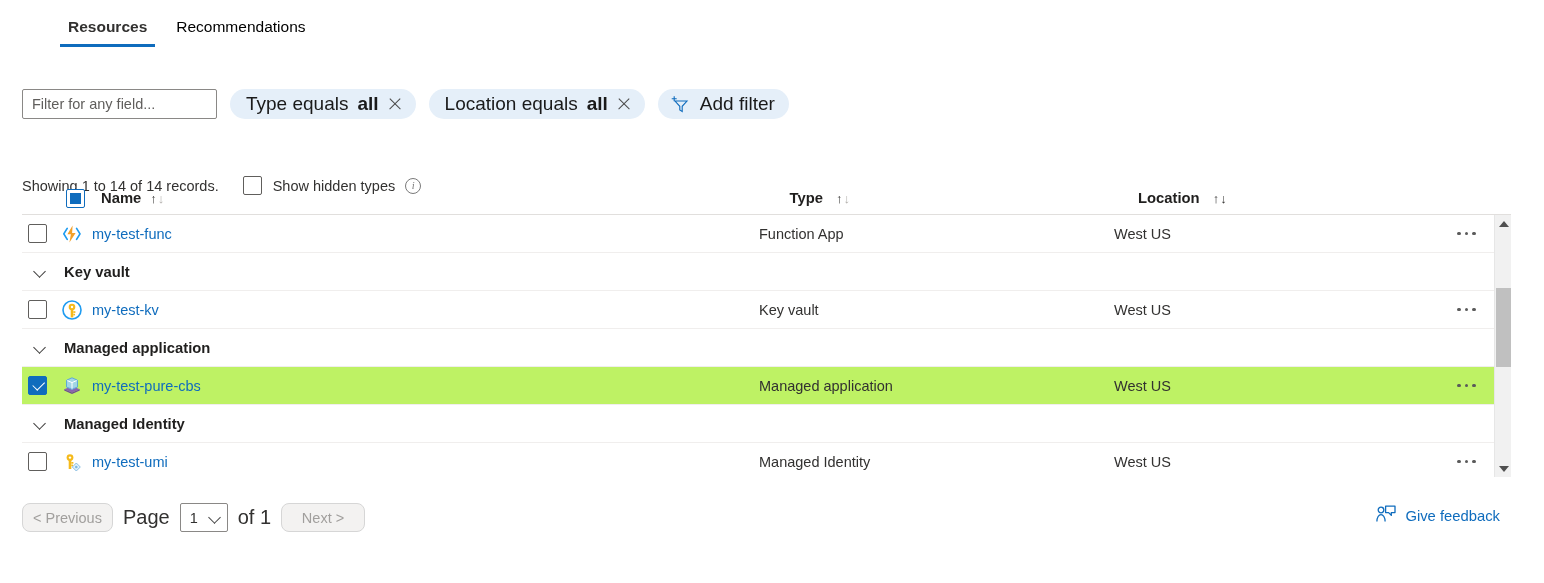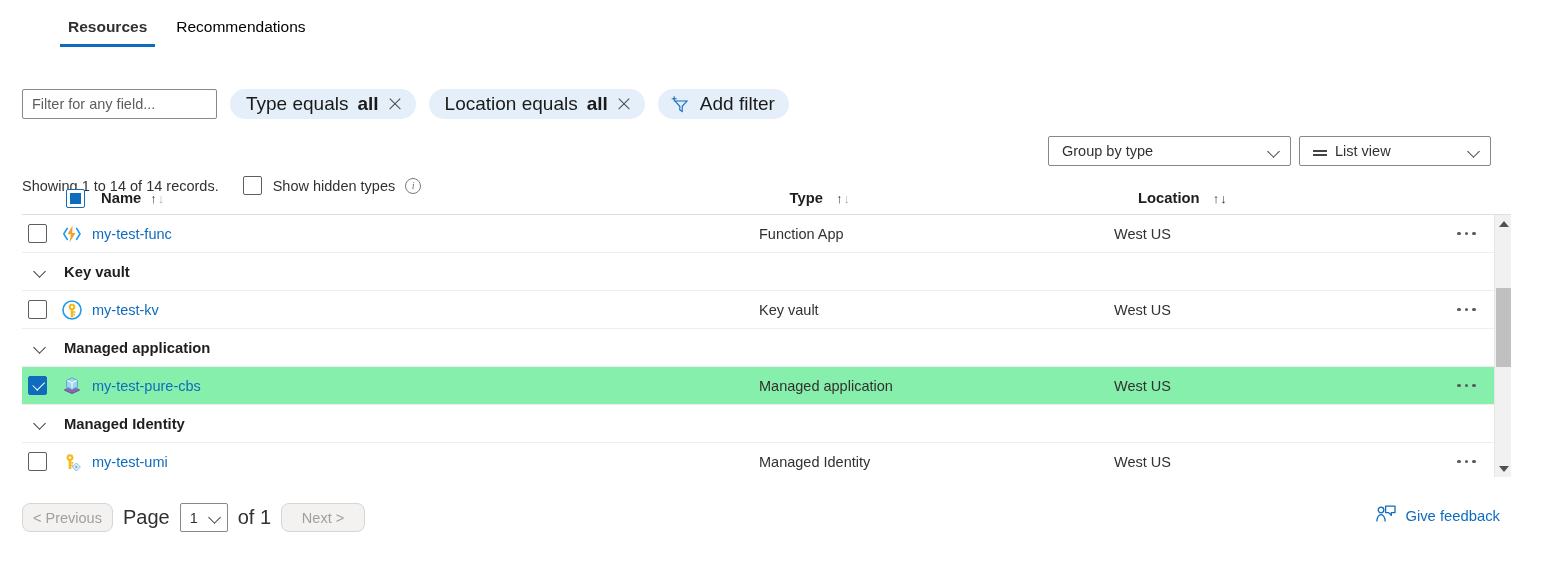--- a/index.html
+++ b/index.html
@@ -175,21 +175,21 @@
     height: 262px;
     overflow: hidden;
   }
   .row {
     display: flex; align-items: center;
     height: 38px;
     border-bottom: 1px solid #f0eeed;
     font-size: 14.5px;
     color: #323130;
   }
-  .row.selected { background: #86efac; }
+  .row.selected { background: #bef264; }
   .row .col-name { display: flex; align-items: center; }
   .row .cb { margin-left: 6px; margin-right: 14px; }
   .row.selected .cb {
     background: #0f6cbd; border-color: #0f6cbd;
   }
   .row.selected .cb::after {
     content: ""; position: absolute; left: 4px; top: 4px;
     width: 10px; height: 5.5px;
     border-left: 1.9px solid #fff; border-bottom: 1.9px solid #fff;
     transform: rotate(-45deg);
@@ -318,37 +318,20 @@
     </div>
   </div>
 
   <div class="summary">
     <span class="records">Showing 1 to 14 of 14 records.</span>
     <span class="cb"></span>
     <span class="hidden-label">Show hidden types</span>
     <span class="info-ico">i</span>
   </div>
 
-  <div class="dd-wrap" style="left:1048px;">
-    <div class="dd" style="width:243px;">
-      <span class="lbl">
-          <span>Group by type</span>
-        </span>
-      <span class="chev"></span>
-    </div>
-    <div class="dd" style="width:192px;">
-      <span class="lbl">
-        <span class="listview-ico">
-            <i></i>
-          </span>
-        <span>List view</span>
-      </span>
-      <span class="chev"></span>
-    </div>
-  </div>
 
   <div class="table">
 
     <div class="thead">
       <div class="col-name">
         <span class="hdr-cb"></span>
         <span>Name</span>
         <span class="sortico dim">
             <span class="up">↑</span>
             <span class="dn">↓</span>

